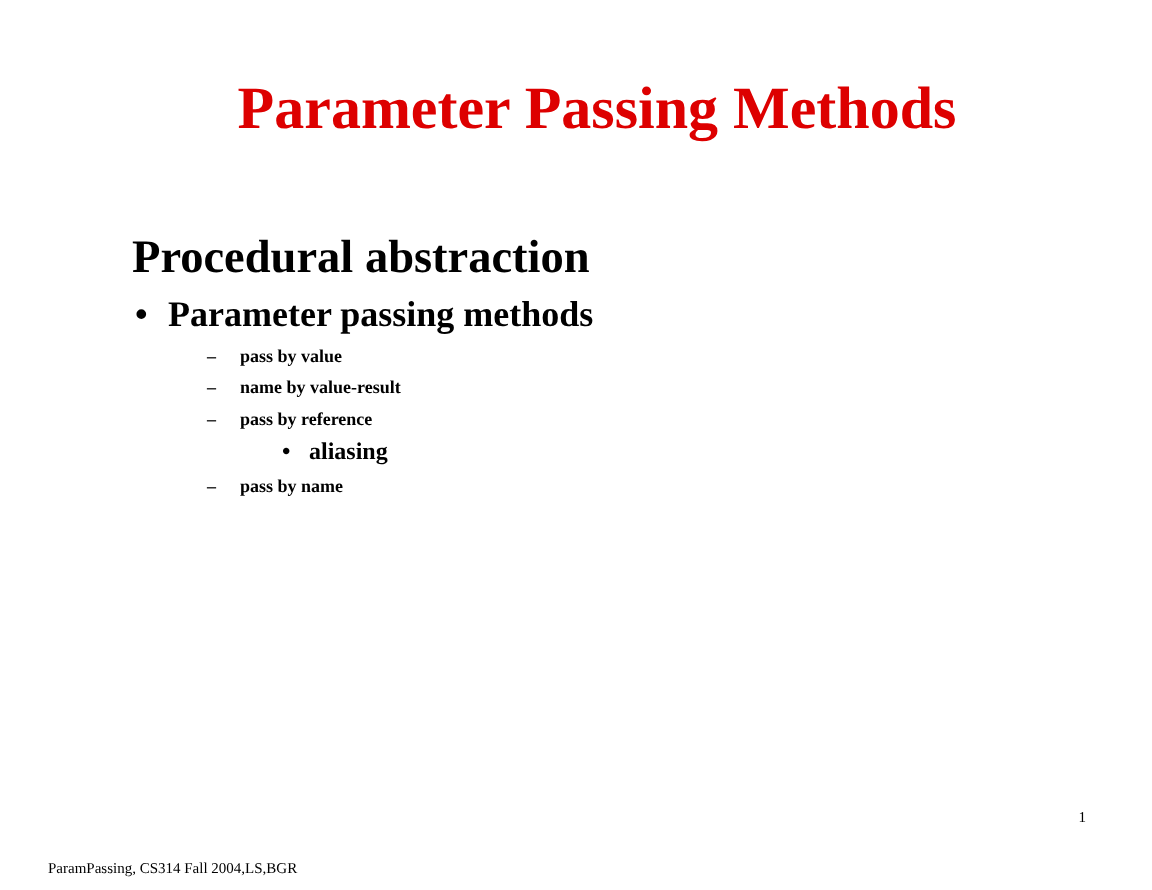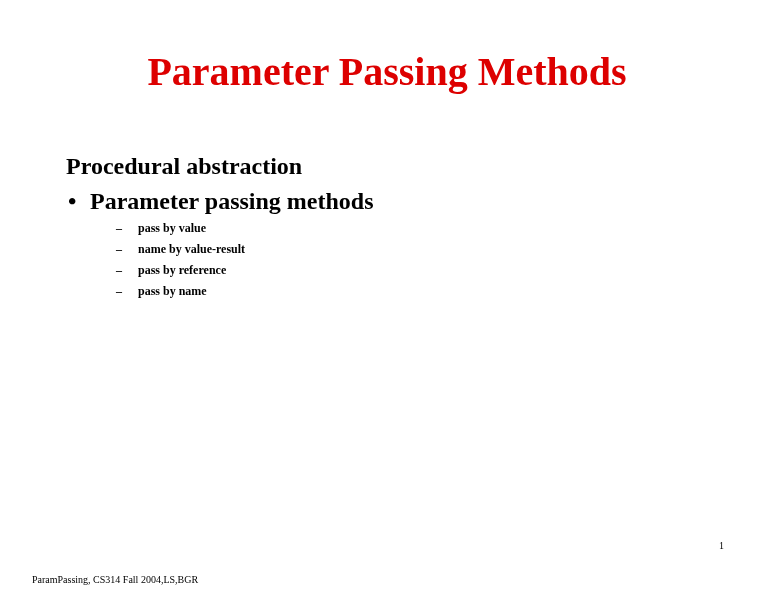--- a/index.html
+++ b/index.html
@@ -11,35 +11,35 @@
       width: 768px;
       height: 593px;
       background: #ffffff;
       font-family: "Times New Roman", Times, serif;
       position: relative;
       overflow: hidden;
     }
     .slide {
       width: 100%;
       height: 100%;
-      padding: 48px 50px 30px 56px;
+      padding: 48px 50px 30px 78px;
       position: relative;
     }
     .title {
       text-align: center;
       color: #dd0000;
       font-size: 40px;
       font-weight: bold;
       margin-bottom: 58px;
     }
     .content {
       padding-left: 10px;
     }
     .heading {
-      font-size: 24px;
+      font-size: 31px;
       font-weight: bold;
       color: #000000;
       margin-bottom: 8px;
     }
     .bullet-l1 {
       font-size: 24px;
       font-weight: bold;
       color: #000000;
       margin-bottom: 6px;
       padding-left: 24px;
@@ -98,17 +98,18 @@
 <body>
 
 <div class="slide">
   <h1 class="title">Parameter Passing Methods</h1>
   <div class="content">
     <div class="heading">Procedural abstraction</div>
     <div class="bullet-l1">Parameter passing methods</div>
     <div class="bullet-l2">pass by value</div>
     <div class="bullet-l2">name by value-result</div>
     <div class="bullet-l2">pass by reference</div>
+    <div class="bullet-l3">aliasing</div>
     <div class="bullet-l2">pass by name</div>
   </div>
   <div class="footer-left">ParamPassing, CS314 Fall 2004,LS,BGR</div>
   <div class="footer-right">1</div>
 </div>
 
 </body></html>

